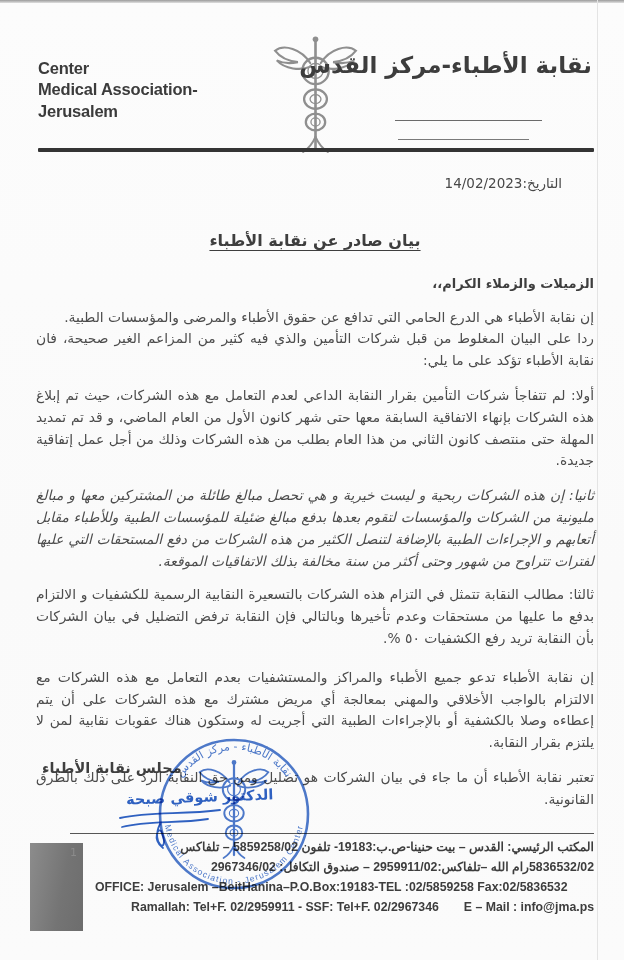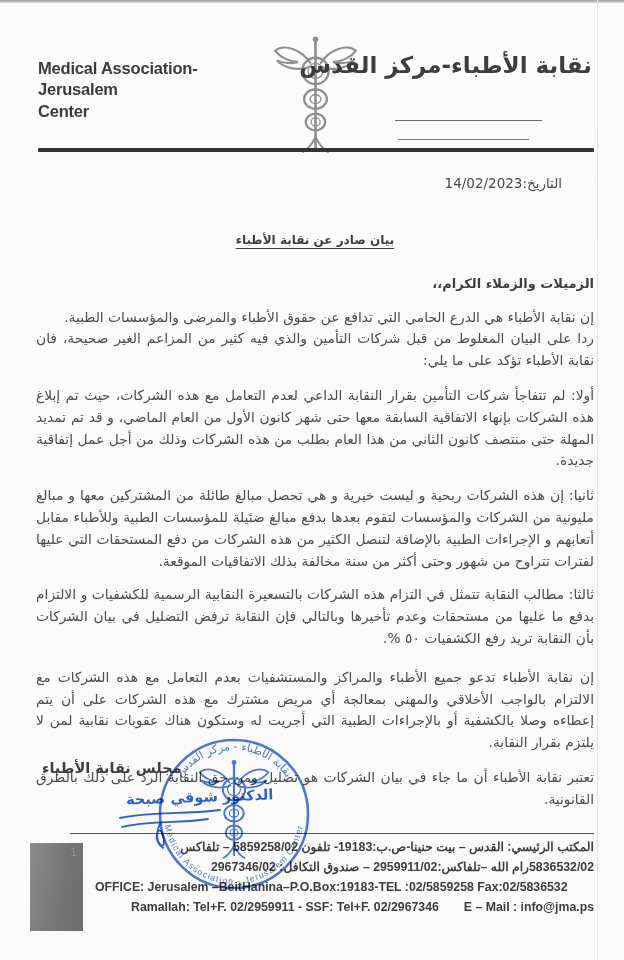--- a/index.html
+++ b/index.html
@@ -23,26 +23,26 @@
   .sig-line-2{position:absolute;left:398px;top:139px;width:131px;border-top:1.4px solid #7a7a7a;}
   .header-rule{position:absolute;left:38px;top:148px;width:556px;height:4px;background:#343434;border-radius:1px;}
 
   
   .meta{position:absolute;right:62px;top:172px;direction:rtl;text-align:right;
     font-size:13.5px;line-height:22px;color:#484848;}
 
   
   .body-text{position:absolute;left:36px;top:230px;width:558px;direction:rtl;
     font-size:13.8px;line-height:21.8px;text-align:justify;color:#4c4c4c;}
-  .letter-title{text-align:center;font-weight:bold;font-size:12px;color:#3e3e3e;
+  .letter-title{text-align:center;font-weight:bold;font-size:16px;color:#3e3e3e;
     text-decoration:underline;text-underline-offset:4px;margin:0 0 21px;}
   .salutation{font-weight:bold;font-size:13px;color:#3e3e3e;text-align:right;margin:0 0 11px;}
   .para{margin:12px 0 13px;}
   .para.intro{white-space:pre-line;}
-  .para.second{margin-bottom:9px;}
+  .para.second{margin-bottom:9px;font-style:italic;}
   .para.third{margin-bottom:17px;}
   .para.closing{margin-bottom:0;}
 
   
   .council{position:absolute;left:42px;top:760px;direction:rtl;font-weight:bold;
     font-size:14.5px;color:#3f3f3f;}
   .stamp{position:absolute;left:156px;top:736px;width:156px;height:156px;
     color:#3f6fc8;opacity:.92;mix-blend-mode:multiply;}
   .stamp svg{display:block;}
   .doctor-name{position:absolute;left:126px;top:789px;direction:rtl;color:#2f62c4;
@@ -84,22 +84,22 @@
           <path d="M50,117 C54,126 59,131 64,134" stroke-width="2.3"></path>
         </g>
       </symbol>
     </defs>
   </svg>
 
   <div class="top-scan-edge"></div>
   <div class="right-scan-edge"></div>
 
   <div class="org-en">
+    <div>Center</div>
     <div>Medical Association-Jerusalem</div>
-    <div>Center</div>
   </div>
 
   <div class="logo-gray">
     <svg width="115" height="132" viewBox="0 0 100 150">
         <use href="#caduceus"></use>
       </svg>
   </div>
 
   <div class="org-ar">نقابة الأطباء-مركز القدس</div>
 

